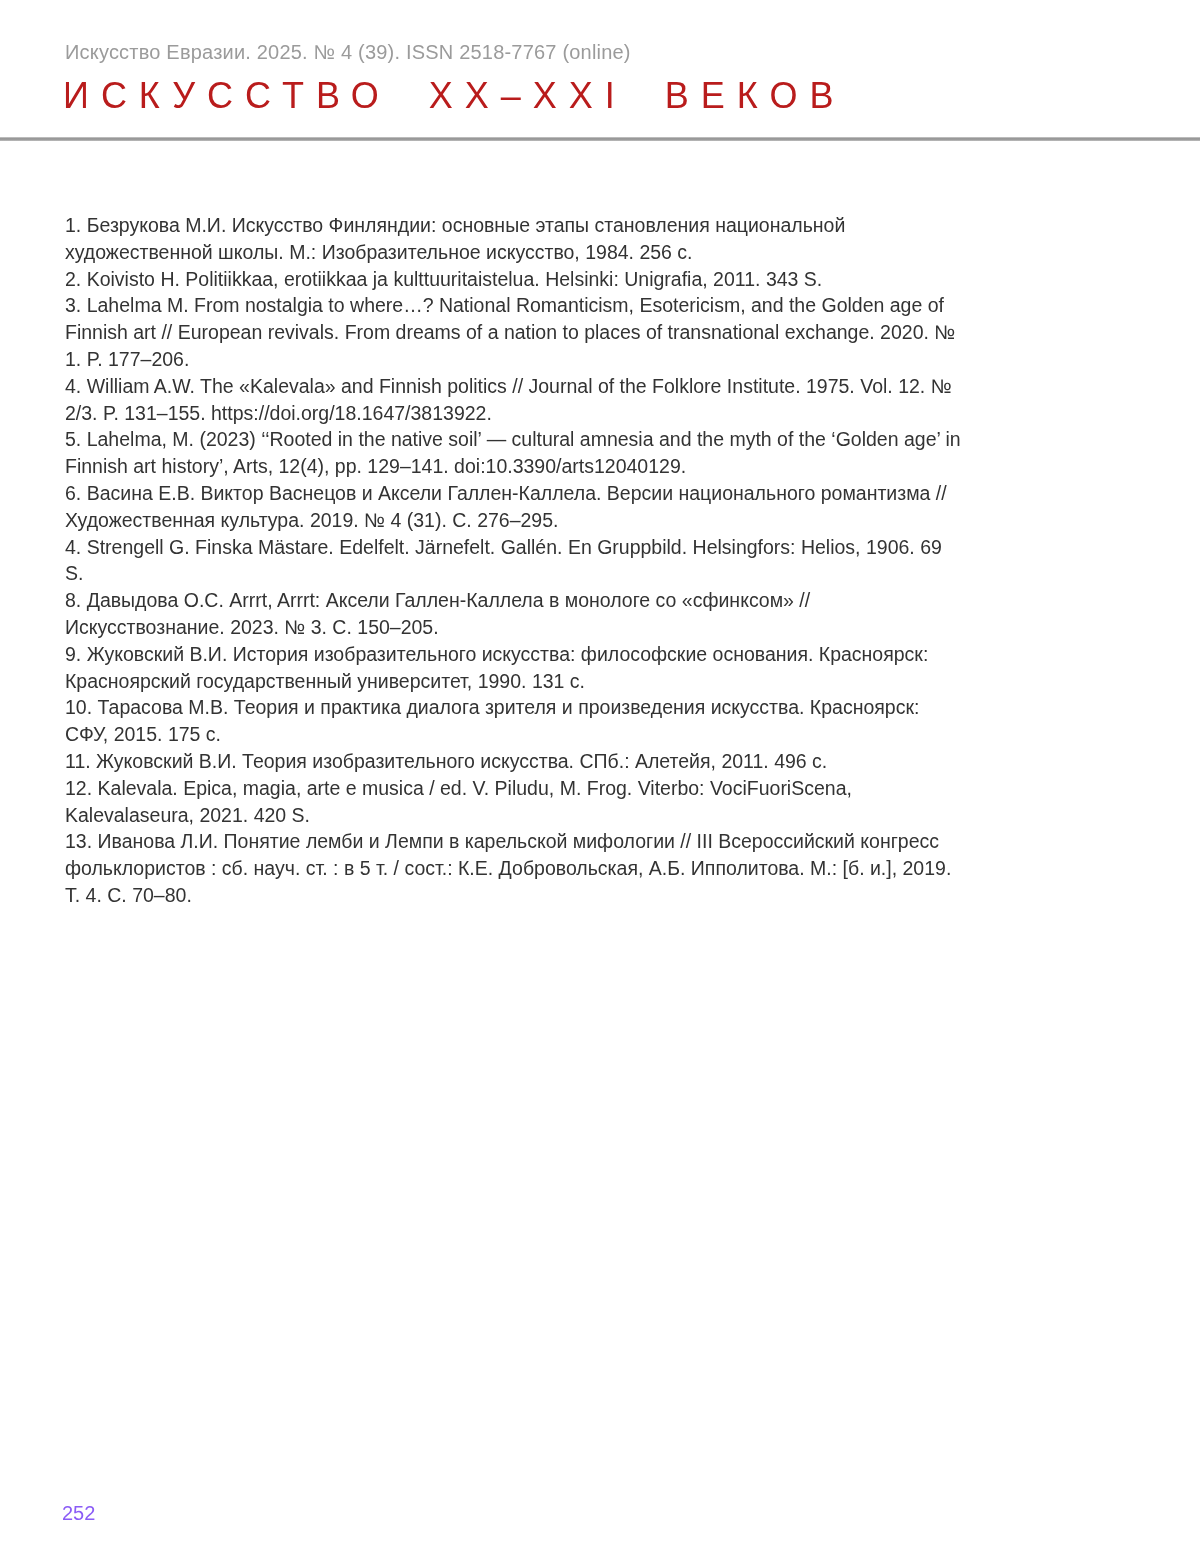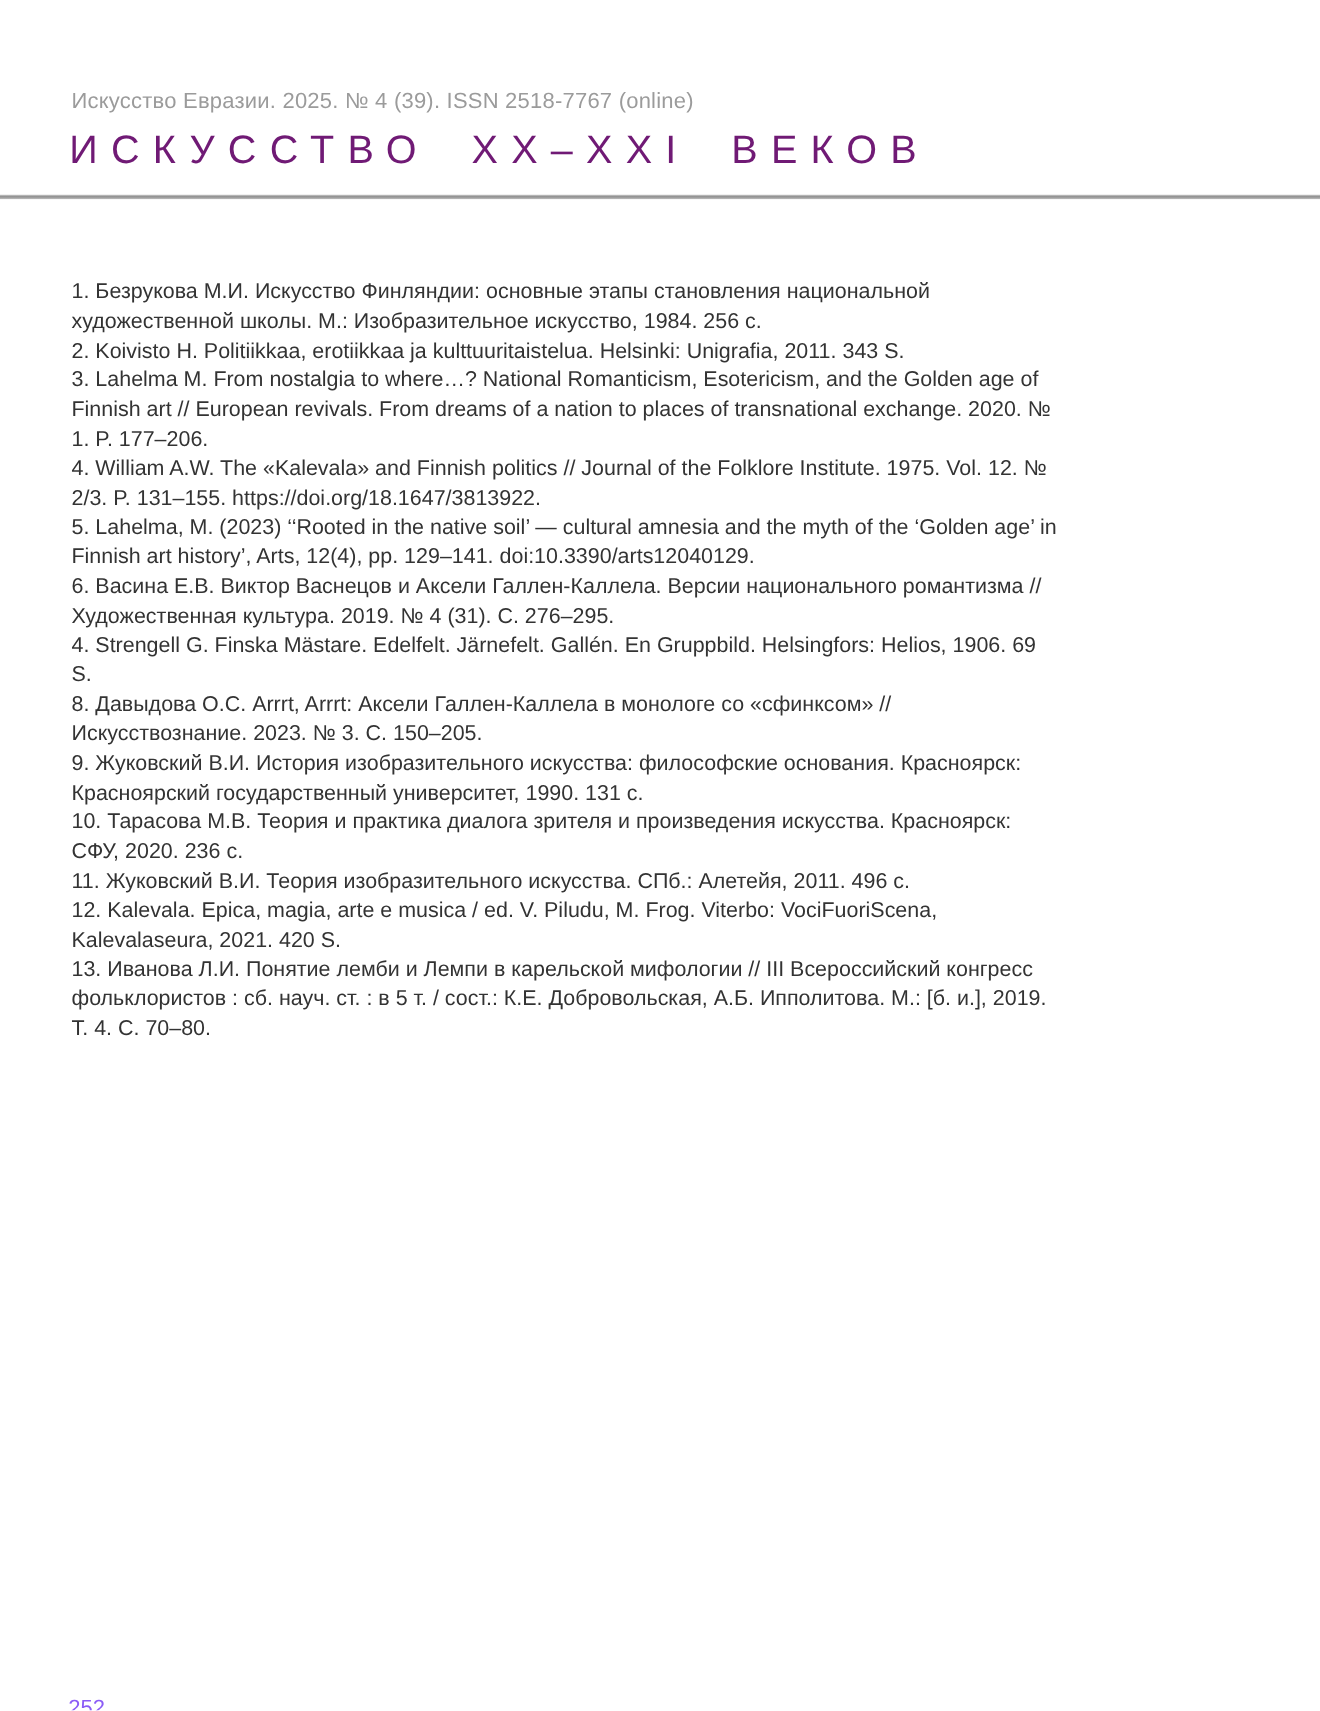--- a/index.html
+++ b/index.html
@@ -12,40 +12,39 @@
     height: 1555px;
     position: relative;
     font-family: "Liberation Sans", sans-serif;
     -webkit-font-smoothing: antialiased;
   }
   .page {
     position: absolute;
     inset: 0;
     background: #ffffff;
     overflow: hidden;
-    margin-top: 40px;
   }
   .journal-line {
     position: absolute;
     left: 65px;
     top: 40px;
     font-size: 20px;
     line-height: 24px;
     color: #9b9b9b;
     letter-spacing: 0.2px;
     white-space: nowrap;
   }
   .section-title {
     position: absolute;
     left: 63px;
     top: 76px;
     font-size: 36px;
     line-height: 40px;
     font-weight: 400;
-    color: #701a75;
+    color: #b91c1c;
     letter-spacing: 12px;
     word-spacing: 16px;
     white-space: nowrap;
   }
   .rule {
     position: absolute;
     left: 0;
     top: 137px;
     width: 1200px;
     height: 4px;
@@ -94,21 +93,21 @@
     <div>
         <p class="ref">1. Безрукова М.И. Искусство Финляндии: основные этапы становления национальной художественной школы. М.: Изобразительное искусство, 1984. 256 с.</p>
         <p class="ref">2. Koivisto H. Politiikkaa, erotiikkaa ja kulttuuritaistelua. Helsinki: Unigrafia, 2011. 343 S.</p>
         <p class="ref">3. Lahelma M. From nostalgia to where…? National Romanticism, Esotericism, and the Golden age of Finnish art // European revivals. From dreams of a nation to places of transnational exchange. 2020. № 1. P. 177–206.</p>
         <p class="ref">4. William A.W. The «Kalevala» and Finnish politics // Journal of the Folklore Institute. 1975. Vol. 12. № 2/3. P. 131–155. https://doi.org/18.1647/3813922.</p>
         <p class="ref">5. Lahelma, M. (2023) ‘‘Rooted in the native soil’ — cultural amnesia and the myth of the ‘Golden age’ in Finnish art history’, Arts, 12(4), pp. 129–141. doi:10.3390/arts12040129.</p>
         <p class="ref">6. Васина Е.В. Виктор Васнецов и Аксели Галлен-Каллела. Версии национального романтизма // Художественная культура. 2019. № 4 (31). С. 276–295.</p>
         <p class="ref">4. Strengell G. Finska Mästare. Edelfelt. Järnefelt. Gallén. En Gruppbild. Helsingfors: Helios, 1906. 69 S.</p>
         <p class="ref">8. Давыдова О.С. Arrrt, Arrrt: Аксели Галлен-Каллела в монологе со «сфинксом» // Искусствознание. 2023. № 3. С. 150–205.</p>
         <p class="ref">9. Жуковский В.И. История изобразительного искусства: философские основания. Красноярск: Красноярский государственный университет, 1990. 131 с.</p>
-        <p class="ref">10. Тарасова М.В. Теория и практика диалога зрителя и произведения искусства. Красноярск: СФУ, 2020. 236 с.</p>
+        <p class="ref">10. Тарасова М.В. Теория и практика диалога зрителя и произведения искусства. Красноярск: СФУ, 2015. 175 с.</p>
         <p class="ref">11. Жуковский В.И. Теория изобразительного искусства. СПб.: Алетейя, 2011. 496 с.</p>
         <p class="ref">12. Kalevala. Epica, magia, arte e musica / ed. V. Piludu, M. Frog. Viterbo: VociFuoriScena, Kalevalaseura, 2021. 420 S.</p>
         <p class="ref">13. Иванова Л.И. Понятие лемби и Лемпи в карельской мифологии // III Всероссийский конгресс фольклористов : сб. науч. ст. : в 5 т. / сост.: К.Е. Добровольская, А.Б. Ипполитова. М.: [б. и.], 2019. Т. 4. С. 70–80.</p>
       </div>
   </div>
 
   <div class="page-number">252</div>
 
 </div>
 

